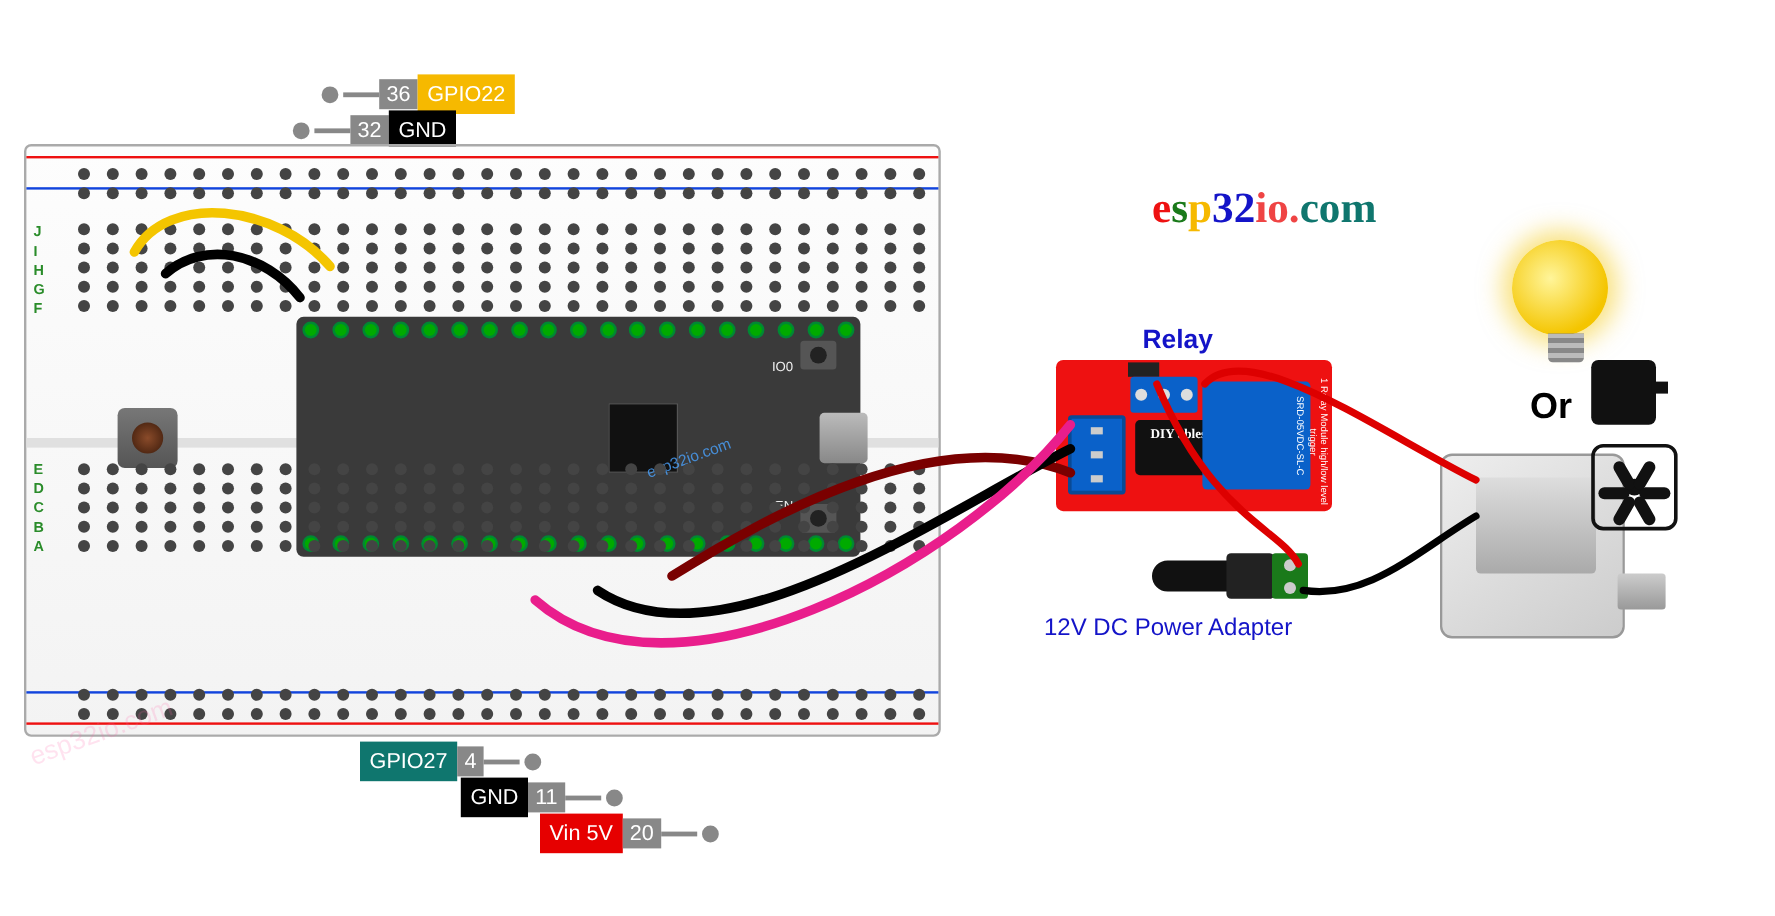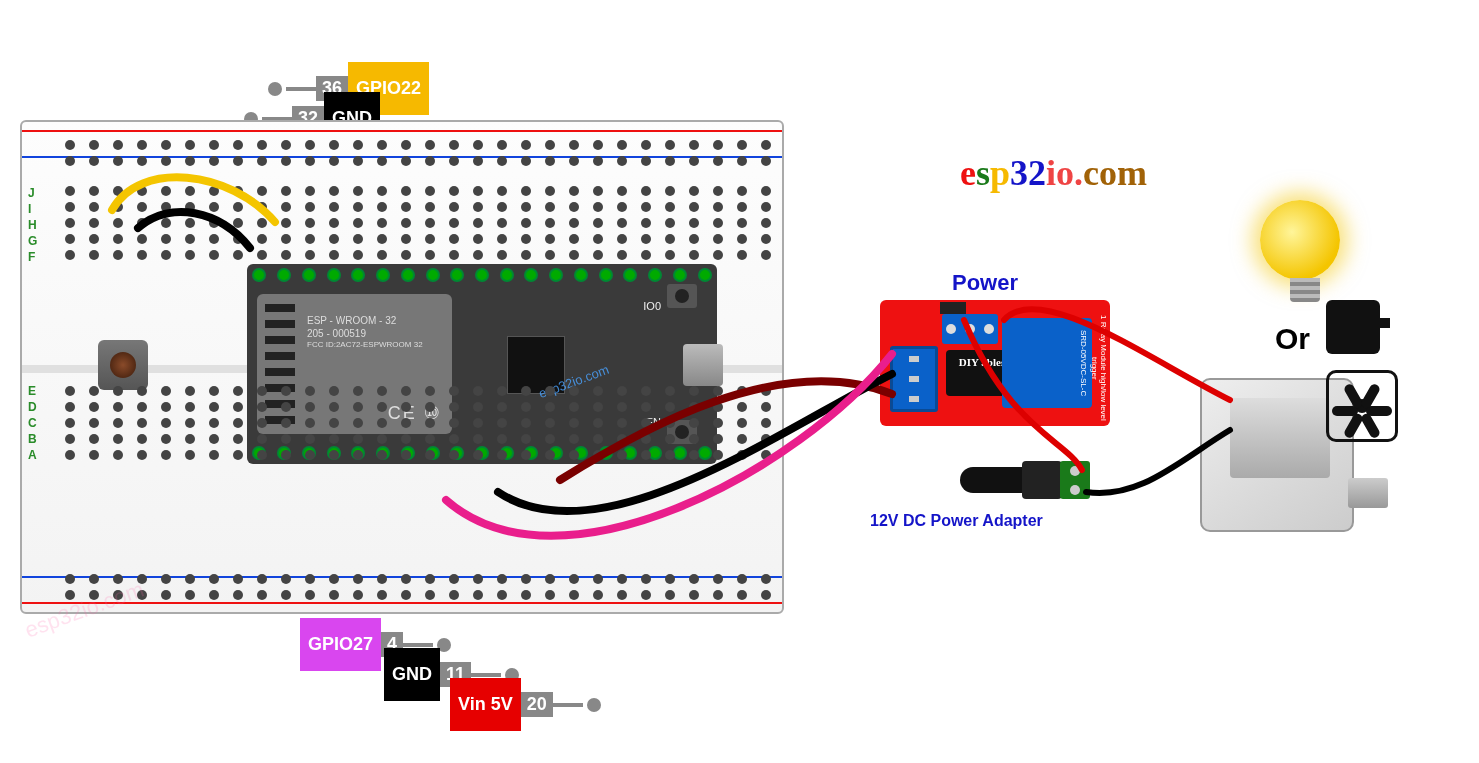--- a/index.html
+++ b/index.html
@@ -1,26 +1,26 @@
 <!DOCTYPE html>
 <html><head>
 <meta charset="utf-8">
 <style>
 html,body{margin:0;padding:0;width:1479px;height:763px;background:#fff;font-family:Arial,Helvetica,sans-serif;overflow:hidden}
 .stage{position:relative;width:1479px;height:763px}
 
 
-.tag-line{position:absolute;display:flex;align-items:center;font-weight:bold;font-size:18px}
+.tag-line{position:absolute;display:flex;align-items:center;font-weight:normal;font-size:18px}
 .pin-dot{width:14px;height:14px;border-radius:50%;background:#888;margin:0 4px}
 .pin-line{height:4px;background:#888;width:30px}
 .pin-num{background:#888;color:#fff;padding:2px 6px}
-.pin-name{padding:16px 8px;color:#fff}
+.pin-name{padding:6px 8px;color:#fff}
 .bg-yellow{background:#f6b900}
 .bg-black{background:#000}
-.bg-pink{background:#d946ef}
+.bg-pink{background:#0f766e}
 .bg-red{background:#e60000}
 
 
 .bb{position:absolute;left:20px;top:120px;width:760px;height:490px;border:2px solid #aaa;border-radius:6px;background:linear-gradient(#fdfdfd,#f3f3f3);}
 .bb .rail{position:absolute;left:0;right:0;height:2px}
 .bb .rail.red{background:#e11}
 .bb .rail.blue{background:#14d}
 .bb .mid{position:absolute;left:0;right:0;top:243px;height:8px;background:#e0e0e0}
 .holes{position:absolute;}
 .col{display:inline-block;width:24px}
@@ -68,42 +68,42 @@
 .relay .jmp{position:absolute;left:60px;top:2px;width:26px;height:12px;background:#222}
 .relay .sidetxt{position:absolute;right:2px;top:10px;font-size:8px;color:#fff;writing-mode:vertical-rl;text-align:center}
 .relay-lbl{position:absolute;color:#1414c8;font-weight:bold;font-size:22px}
 
 
 .dcjack{position:absolute;left:960px;top:455px;width:130px;height:50px}
 .dcjack .plug{position:absolute;left:0;top:12px;width:70px;height:26px;background:#111;border-radius:13px 4px 4px 13px}
 .dcjack .body{position:absolute;left:62px;top:6px;width:40px;height:38px;background:#222;border-radius:4px}
 .dcjack .term{position:absolute;left:100px;top:6px;width:30px;height:38px;background:#1a7a1a;border-radius:3px;display:flex;flex-direction:column;justify-content:space-around;align-items:center}
 .dcjack .term i{width:10px;height:10px;border-radius:50%;background:#ccc}
-.dc-lbl{position:absolute;color:#1414c8;font-weight:bold;font-size:16px}
+.dc-lbl{position:absolute;color:#1414c8;font-weight:normal;font-size:20px}
 
 
 .sol{position:absolute;left:1200px;top:378px;width:170px;height:160px}
 .sol .bracket{position:absolute;left:0;top:0;width:150px;height:150px;border:2px solid #999;border-radius:10px;background:linear-gradient(145deg,#eee,#ccc)}
 .sol .coil{position:absolute;left:30px;top:20px;width:100px;height:80px;background:linear-gradient(#ddd,#aaa);border-radius:4px}
 .sol .plunger{position:absolute;right:-18px;bottom:30px;width:40px;height:30px;background:linear-gradient(#ccc,#999);border-radius:3px}
 
 
 .bulb{position:absolute;left:1260px;top:200px;width:90px;height:110px}
 .bulb .glass{width:80px;height:80px;border-radius:50%;background:radial-gradient(circle at 40% 40%,#fff59a,#f4c500 70%);box-shadow:0 0 20px 8px rgba(244,197,0,.5)}
 .bulb .base{width:30px;height:24px;margin:-2px auto 0;background:repeating-linear-gradient(180deg,#bbb 0 4px,#888 4px 8px);border-radius:0 0 4px 4px}
 .or{position:absolute;left:1275px;top:322px;color:#000000;font-size:30px;font-weight:bold}
 .pump{position:absolute;left:1326px;top:300px;width:54px;height:54px;background:#111;border-radius:6px}
 .pump::after{content:"";position:absolute;right:-10px;top:18px;width:14px;height:10px;background:#111}
 .fan{position:absolute;left:1326px;top:370px;width:66px;height:66px;border:3px solid #111;border-radius:10px}
 .fan .hub{position:absolute;left:50%;top:50%;width:14px;height:14px;margin:-7px 0 0 -7px;background:#111;border-radius:50%}
 .fan .blade{position:absolute;left:50%;top:50%;width:26px;height:10px;background:#111;border-radius:5px;transform-origin:0 50%}
 
 
 .brand{position:absolute;left:960px;top:152px;font-size:36px;font-family:Georgia,serif;font-weight:bold}
-.brand .e{color:#e11}.brand .s{color:#1a7a1a}.brand .p{color:#f6b900}.brand .t{color:#1414c8}.brand .io{color:#ef4444}.brand .c{color:#a16207}
+.brand .e{color:#e11}.brand .s{color:#1a7a1a}.brand .p{color:#f6b900}.brand .t{color:#1414c8}.brand .io{color:#ef4444}.brand .c{color:#0f766e}
 
 .watermark{position:absolute;bottom:140px;left:22px;color:#f6a;opacity:.18;font-size:22px;transform:rotate(-20deg)}
 </style>
 </head>
 <body>
 
 <div class="stage">
 
   <div class="tag-line" style="left:264px;top:62px">
     <span class="pin-dot"></span>
@@ -162,29 +162,20 @@
           <i></i>
           <i></i>
           <i></i>
           <i></i>
           <i></i>
           <i></i>
           <i></i>
           <i></i>
           <i></i>
           <i></i>
-      </div>
-      <div class="esp-shield">
-        <div class="ant"></div>
-        <div class="markings">
-          <div>ESP - WROOM - 32</div>
-          <div>205 - 000519</div>
-          <div style="font-size:8px">FCC ID:2AC72-ESPWROOM 32</div>
-        </div>
-        <div class="ce">CE ⑩</div>
       </div>
       <div class="chip"></div>
       <div class="usb"></div>
       <div class="btn btn1">
           <div class="cap"></div>
         </div>
       <div class="btn btn2">
           <div class="cap"></div>
         </div>
       <div class="esp-label-io0">IO0</div>
@@ -233,21 +224,21 @@
     <span class="pin-line"></span>
     <span class="pin-dot"></span>
   </div>
   <div class="tag-line" style="left:450px;top:678px">
     <span class="pin-name bg-red">Vin 5V</span>
     <span class="pin-num">20</span>
     <span class="pin-line"></span>
     <span class="pin-dot"></span>
   </div>
 
-  <div class="relay-lbl" style="left:952px;top:270px">Power</div>
+  <div class="relay-lbl" style="left:952px;top:270px">Relay</div>
   <div class="relay">
     <div class="jmp"></div>
     <div class="term">
         <i></i>
         <i></i>
         <i></i>
       </div>
     <div class="brand">DIY ables</div>
     <div class="cube">
       <div style="position:absolute;left:4px;top:4px;right:4px;bottom:4px;color:#fff;font-size:8px;writing-mode:vertical-rl;text-align:center">SRD-05VDC-SL-C</div>

